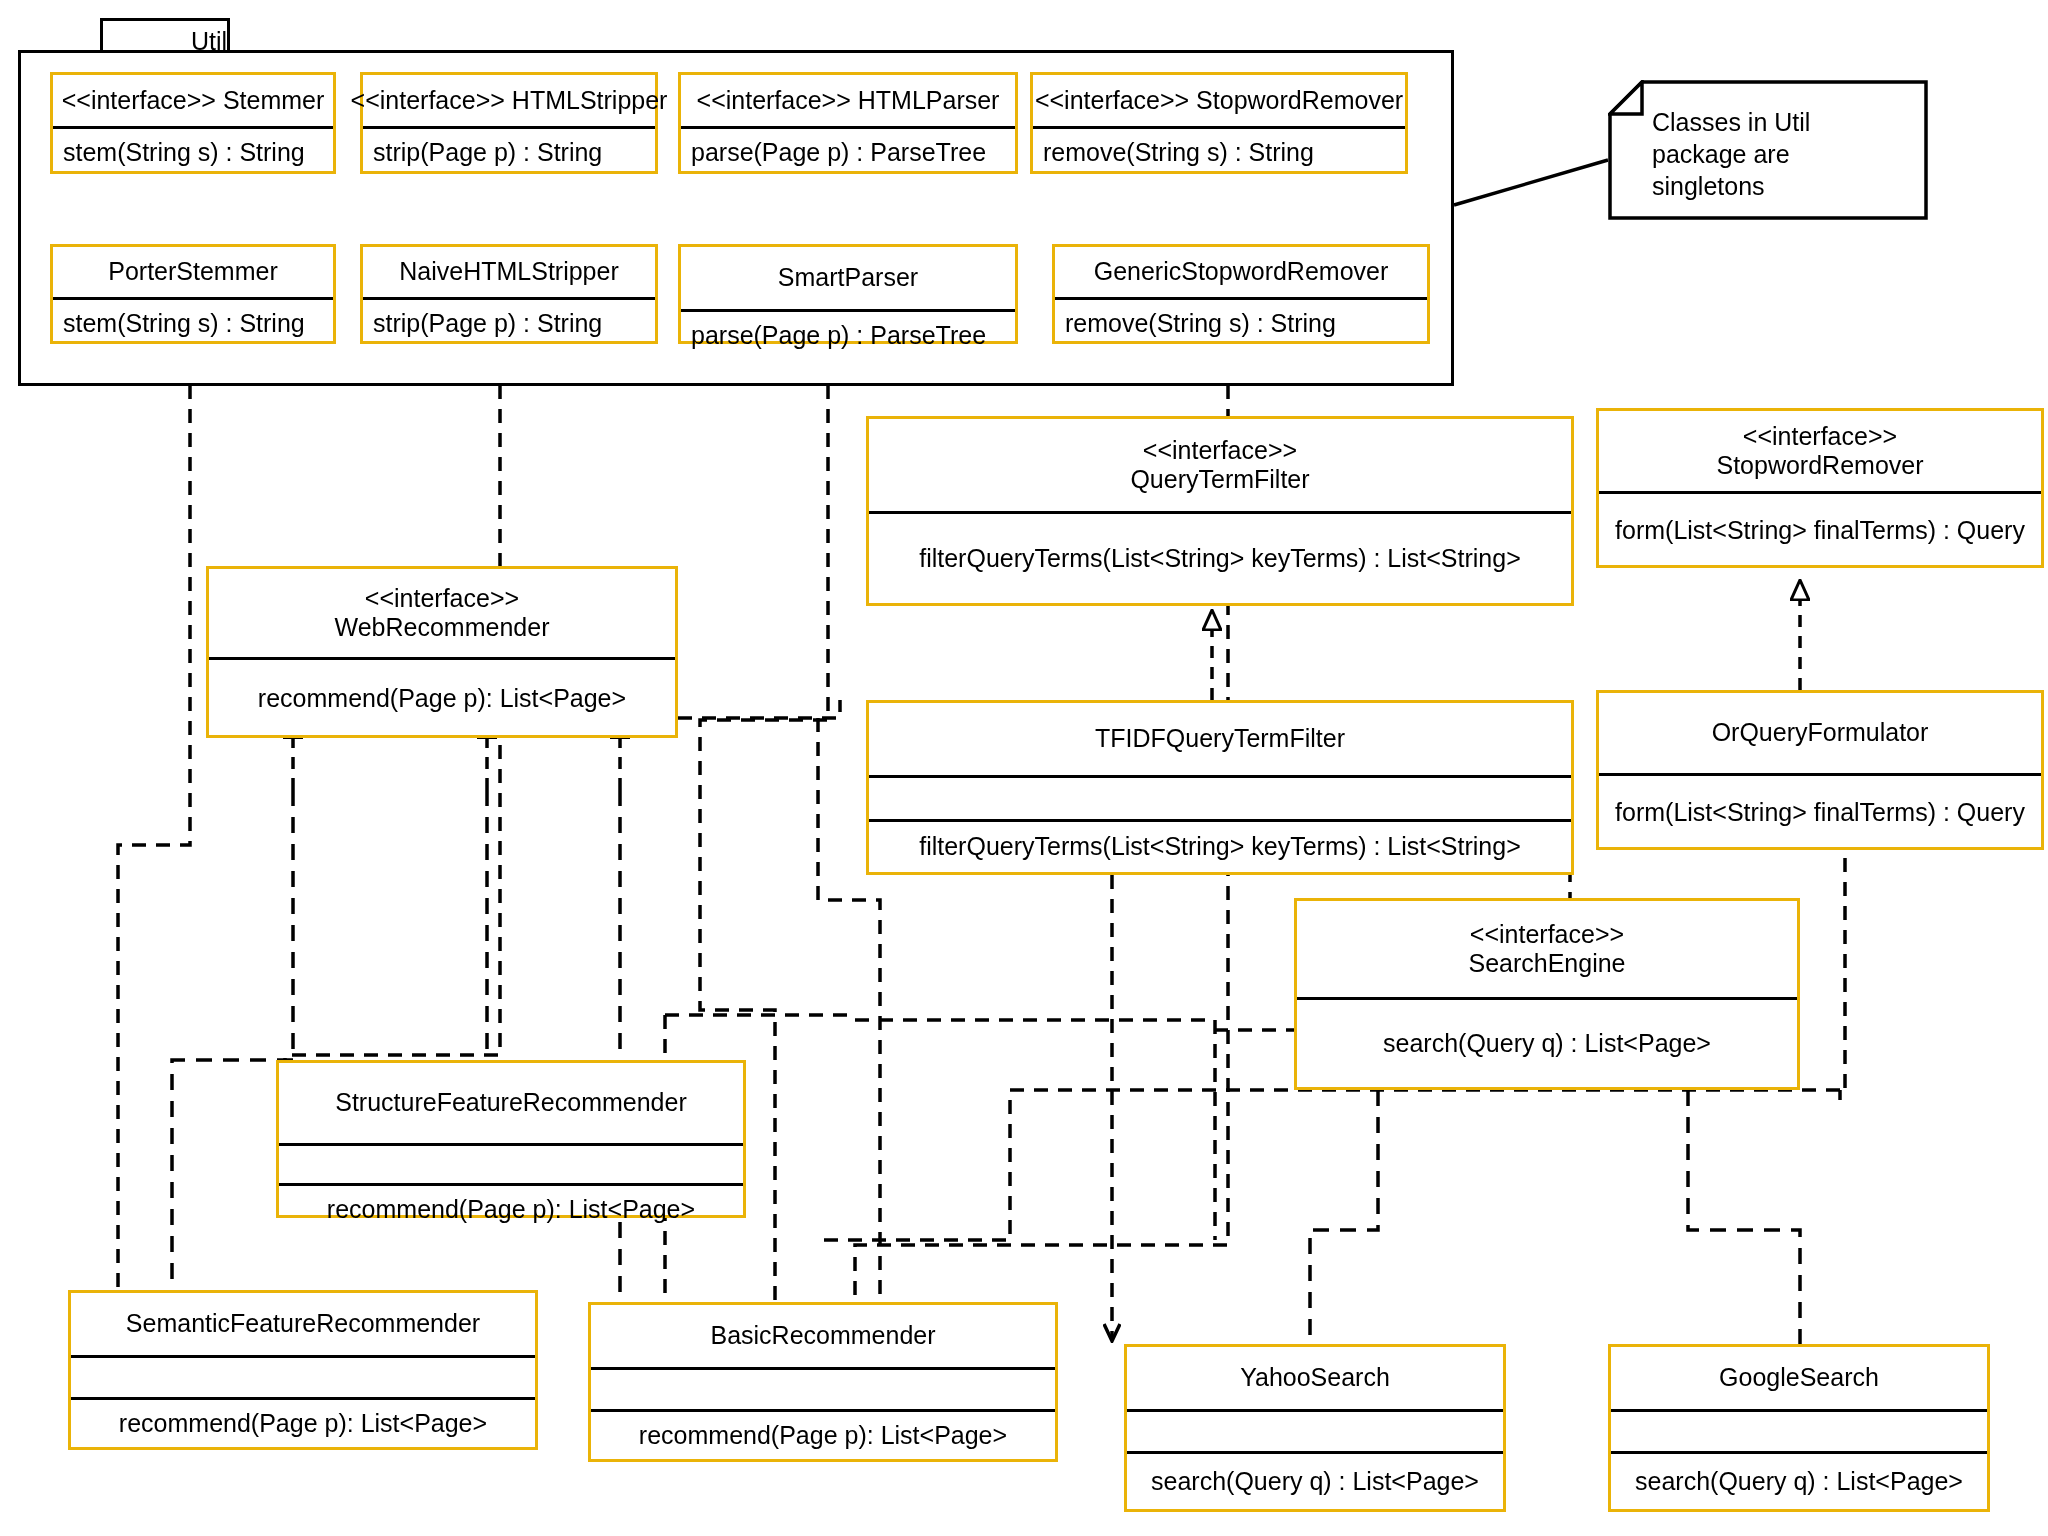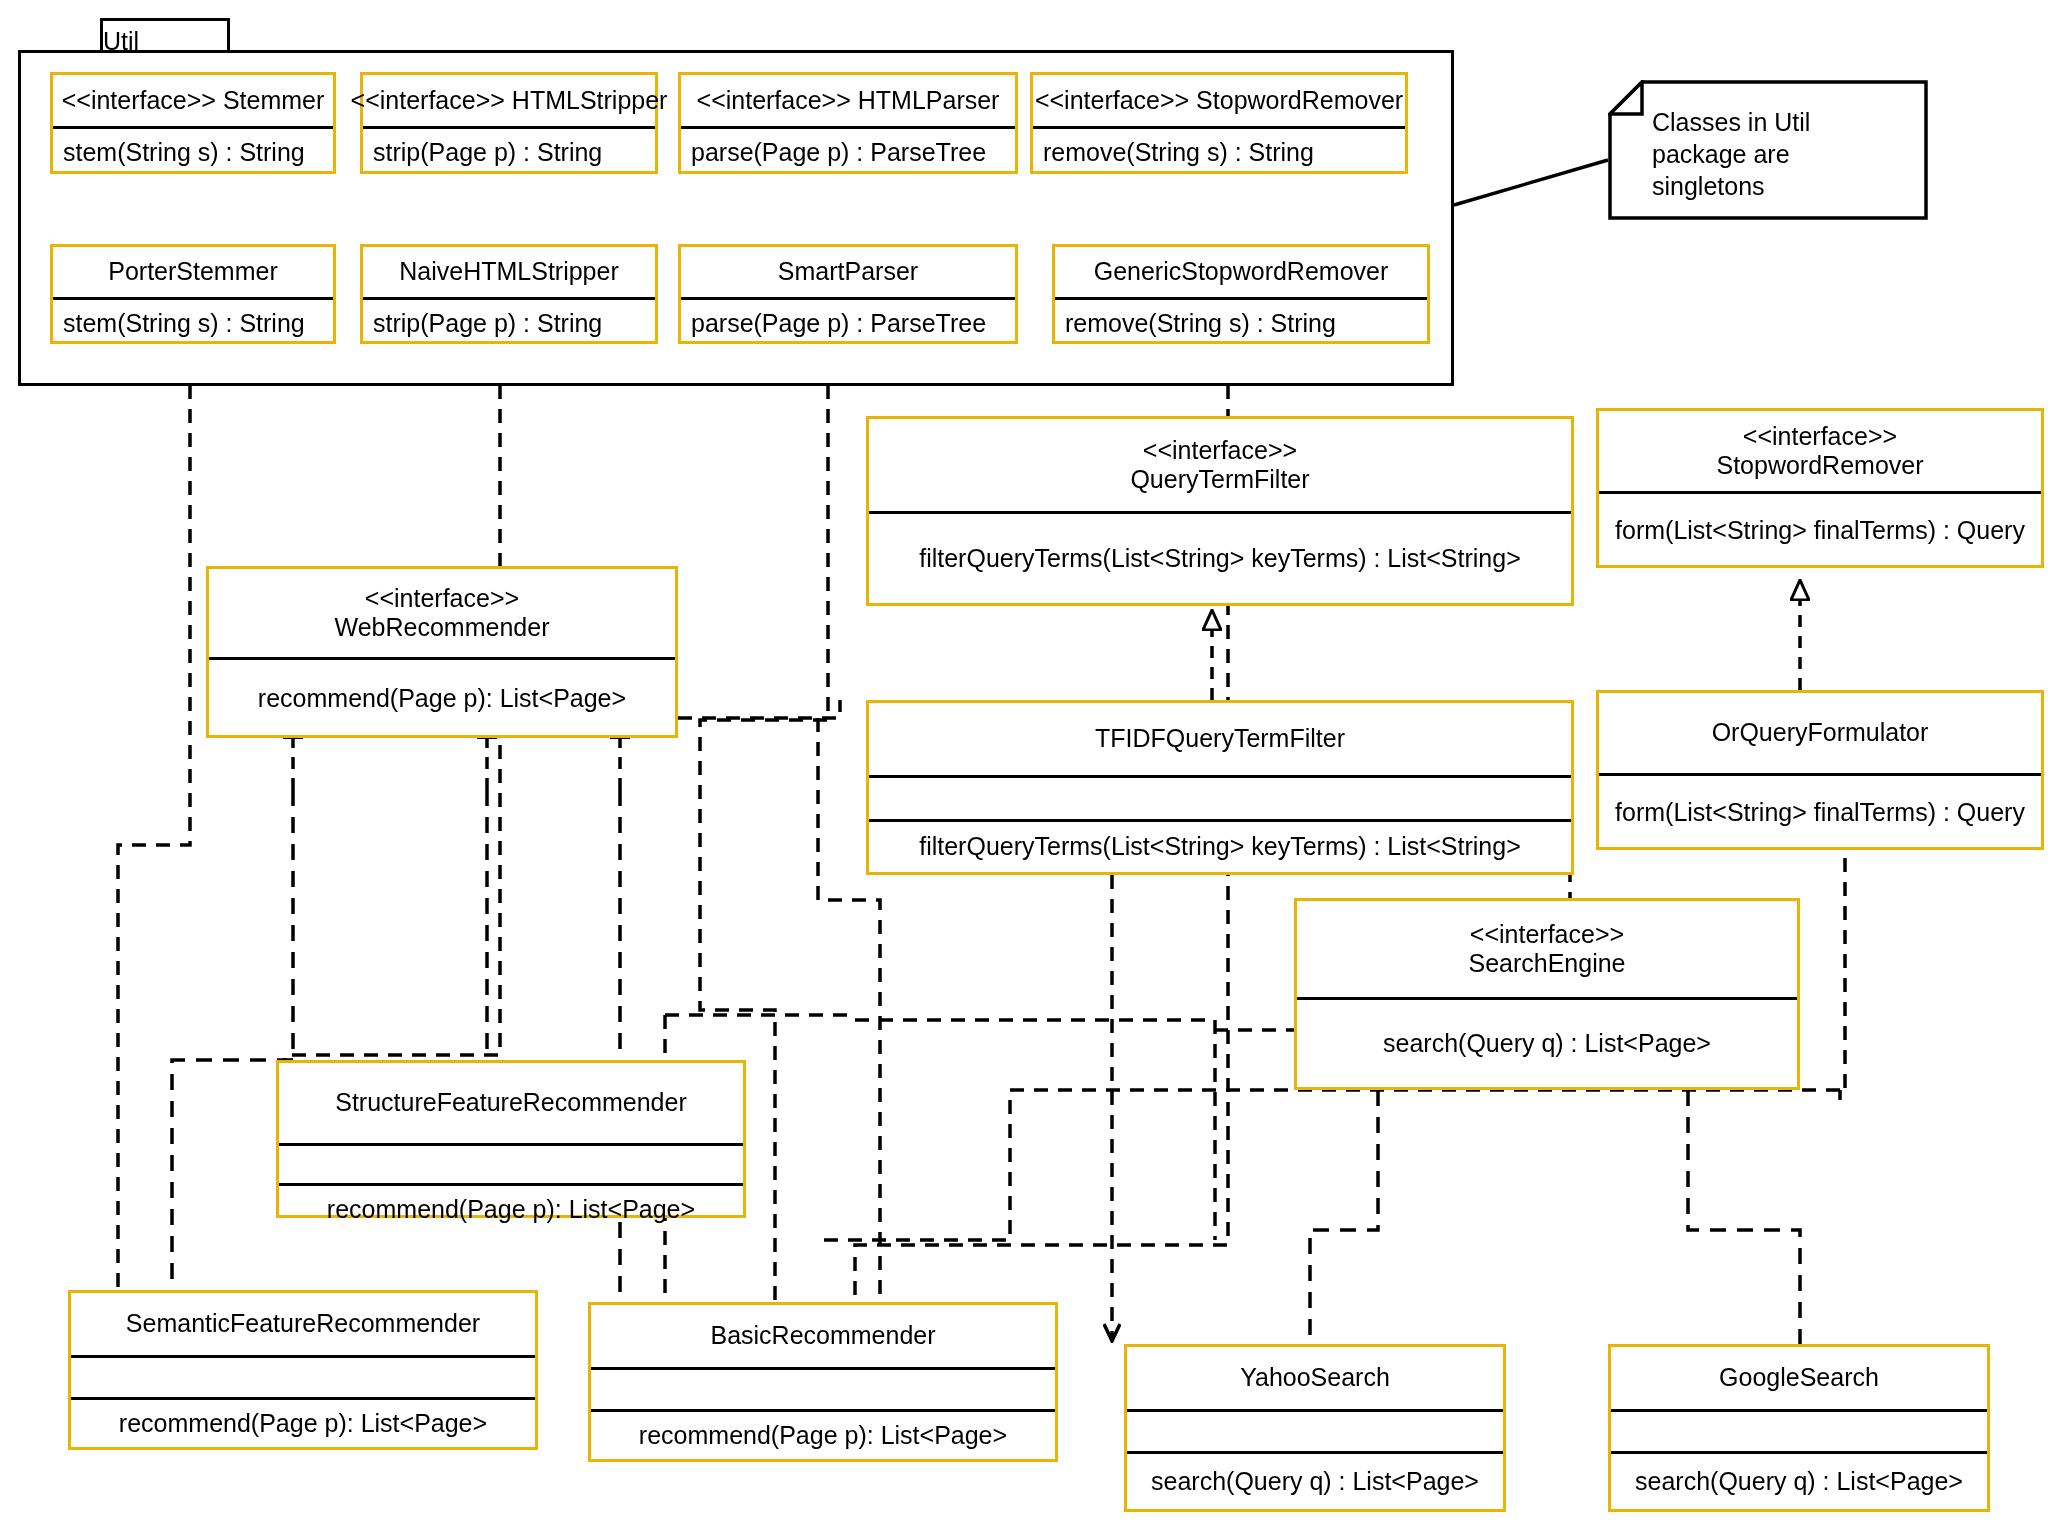--- a/index.html
+++ b/index.html
@@ -62,21 +62,21 @@
     z-index: 2;
   }
   .pkg-tab {
     position: absolute;
     box-sizing: border-box;
     border: 3px solid #000;
     border-bottom: none;
     background: #fff;
     display: flex;
     align-items: flex-end;
-    justify-content: flex-start;
+    justify-content: flex-end;
     font-size: 25px;
     padding-bottom: 0px;
   }
   .pkg-body {
     position: absolute;
     box-sizing: border-box;
     border: 3px solid #000;
     background: #fff;
   }
 
@@ -218,21 +218,21 @@
     <div class="uml-row uml-name" style="height:50px;">PorterStemmer</div>
     <div class="uml-row uml-ops left" style="height:50px;">stem(String s) : String</div>
   </div>
 
   <div class="uml-class" style="left:360px; top:244px; width:298px; height:100px;">
     <div class="uml-row uml-name" style="height:50px;">NaiveHTMLStripper</div>
     <div class="uml-row uml-ops left" style="height:50px;">strip(Page p) : String</div>
   </div>
 
   <div class="uml-class" style="left:678px; top:244px; width:340px; height:100px;">
-    <div class="uml-row uml-name" style="height:50px;">SmartParser</div>
+    <div class="uml-row uml-name" style="height:62px;">SmartParser</div>
     <div class="uml-row uml-ops left" style="height:50px;">parse(Page p) : ParseTree</div>
   </div>
 
   <div class="uml-class" style="left:1052px; top:244px; width:378px; height:100px;">
     <div class="uml-row uml-name" style="height:50px;">GenericStopwordRemover</div>
     <div class="uml-row uml-ops left" style="height:50px;">remove(String s) : String</div>
   </div>
 
   <div class="uml-class" style="left:866px; top:416px; width:708px; height:190px;">
     <div class="uml-row uml-name" style="height:92px;">

